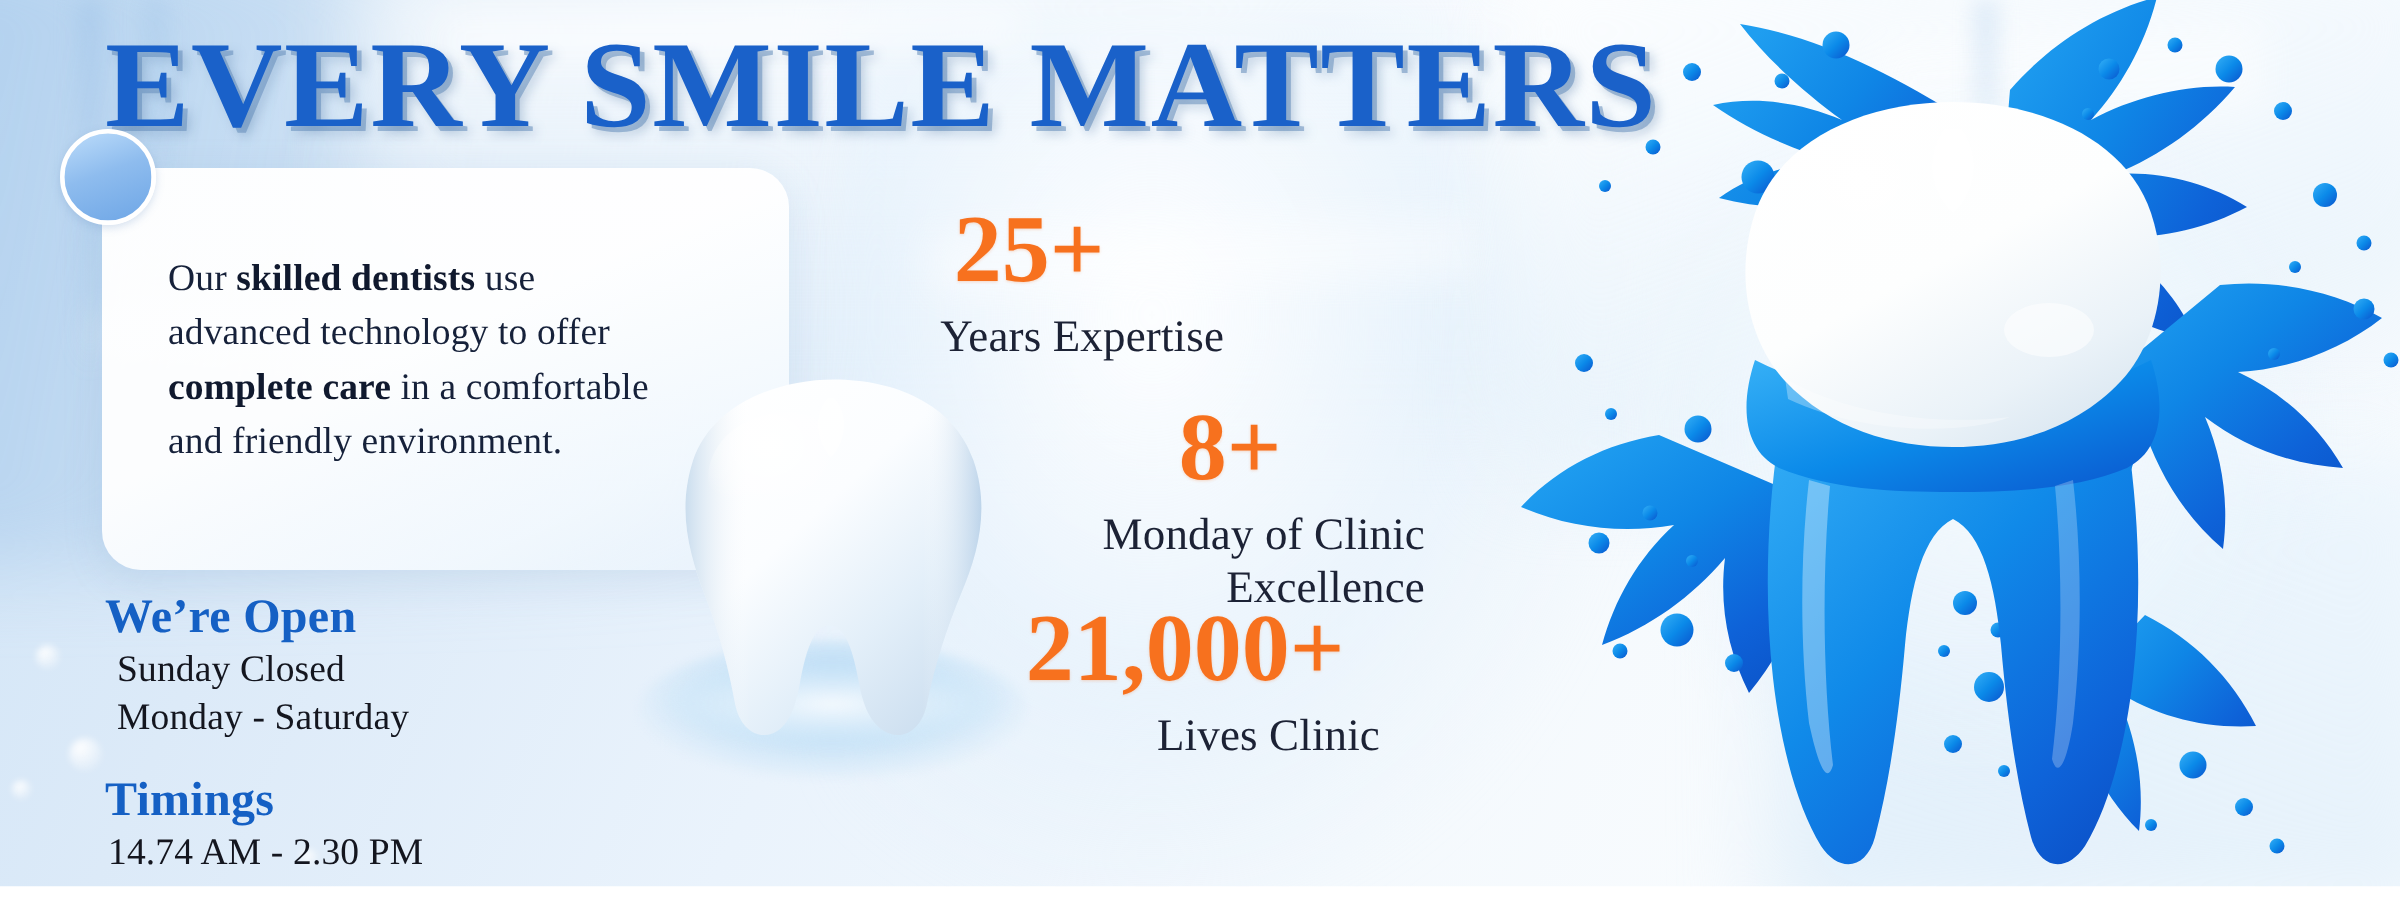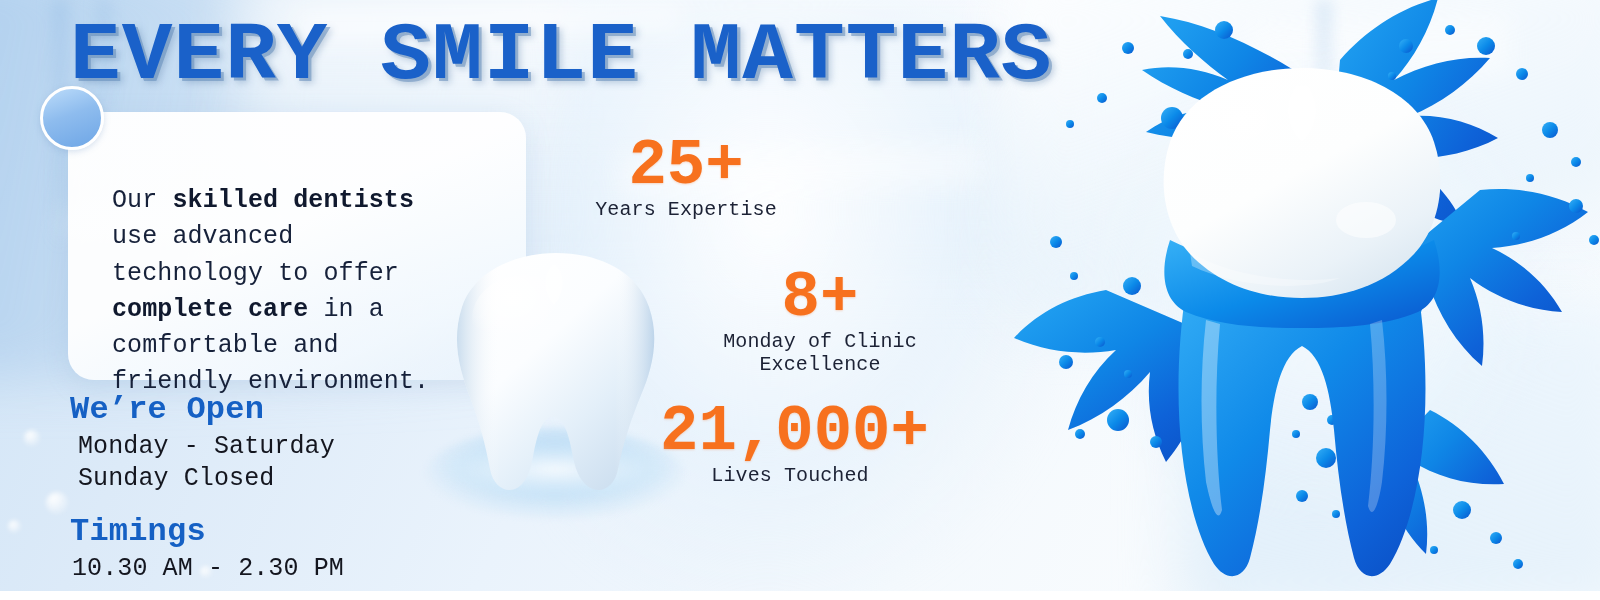--- a/index.html
+++ b/index.html
@@ -5,21 +5,21 @@
   html, body {
     margin: 0;
     padding: 0;
     background: #ffffff;
   }
   .banner {
     position: relative;
     width: 1600px;
     height: 591px;
     overflow: hidden;
-    font-family: Liberation Mono, monospace;
+    font-family: Liberation Serif, serif;
     background: linear-gradient(115deg, #cfe4f7 0%, #dceaf8 18%, #eaf3fc 40%, #f4f9fd 62%, #ffffff 100%);
   }
 
   
   .bg-layer { position: absolute; inset: 0; }
 
   .bg-blur-a {
     position: absolute; left: -60px; top: -40px; width: 620px; height: 420px;
     background:
       linear-gradient(100deg, rgba(150,190,230,.55) 0%, rgba(190,216,240,.30) 55%, rgba(255,255,255,0) 100%);
@@ -104,21 +104,21 @@
     width: 58px;
     height: 58px;
     border-radius: 50%;
     background: linear-gradient(160deg, #bcdcfa 0%, #8ebcee 45%, #6ea6e6 100%);
     border: 3px solid #ffffff;
     box-shadow: 0 2px 6px rgba(100,140,190,.25);
   }
   .card-text {
     position: absolute;
     left: 44px;
-    top: 71px;
+    top: 56px;
     width: 330px;
     font-size: 25px;
     line-height: 1.45;
     color: #16213a;
     letter-spacing: .1px;
   }
   .card-text b { font-weight: 700; color: #10192e; }
 
   
   .hours {
@@ -148,24 +148,26 @@
   .stat { position: absolute; text-align: center; }
   .stat-value {
     font-size: 64px;
     font-weight: 700;
     color: #f7711e;
     line-height: 1;
     letter-spacing: 0px;
     text-shadow: 0 1px 2px rgba(247,113,30,.25);
   }
   .stat-label {
-    font-size: 20px;
+    margin-top: 10px;
+    font-size: 30px;
     color: #1c2235;
     line-height: 1.15;
     letter-spacing: .1px;
+    text-align: right;
   }
   .stat-1 { left: 556px; top: 134px; width: 260px; }
   .stat-2 { left: 690px; top: 266px; width: 260px; }
   .stat-3 { left: 660px; top: 400px; width: 260px; }
 
   
   .center-tooth { position: absolute; left: 420px; top: 245px; width: 270px; height: 275px; }
   .ct-base {
     position: absolute; left: 6px; top: 182px; width: 258px; height: 92px;
     border-radius: 50%;
@@ -216,37 +218,37 @@
 
   <div class="headline">EVERY SMILE MATTERS</div>
 
   <div class="info-card">
     <div class="card-badge"></div>
     <div class="card-text"><span>Our </span><b>skilled dentists</b><span> use advanced technology to offer </span><b>complete care</b><span> in a comfortable and friendly environment.</span></div>
   </div>
 
   <div class="hours">
     <div class="hours-head">We’re Open</div>
+    <div class="hours-line">Sunday Closed</div>
     <div class="hours-line">Monday - Saturday</div>
-    <div class="hours-line">Sunday Closed</div>
     <div class="hours-head second">Timings</div>
-    <div class="hours-line flush">10.30 AM - 2.30 PM</div>
+    <div class="hours-line flush">14.74 AM - 2.30 PM</div>
   </div>
 
   <div class="stat stat-1">
     <div class="stat-value">25+</div>
     <div class="stat-label">Years Expertise</div>
   </div>
   <div class="stat stat-2">
     <div class="stat-value">8+</div>
     <div class="stat-label">Monday of Clinic Excellence</div>
   </div>
   <div class="stat stat-3">
     <div class="stat-value">21,000+</div>
-    <div class="stat-label">Lives Touched</div>
+    <div class="stat-label">Lives Clinic</div>
   </div>
 
   <div class="center-tooth">
     <div class="ct-base"></div>
     <div class="ct-base-glow"></div>
     <svg class="ct-svg" width="270" height="275" viewBox="0 0 270 275">
       <defs>
         <linearGradient id="toothG" x1="0.15" y1="0" x2="0.9" y2="1">
           <stop offset="0%" stop-color="#ffffff"></stop>
           <stop offset="38%" stop-color="#fbfdff"></stop>

